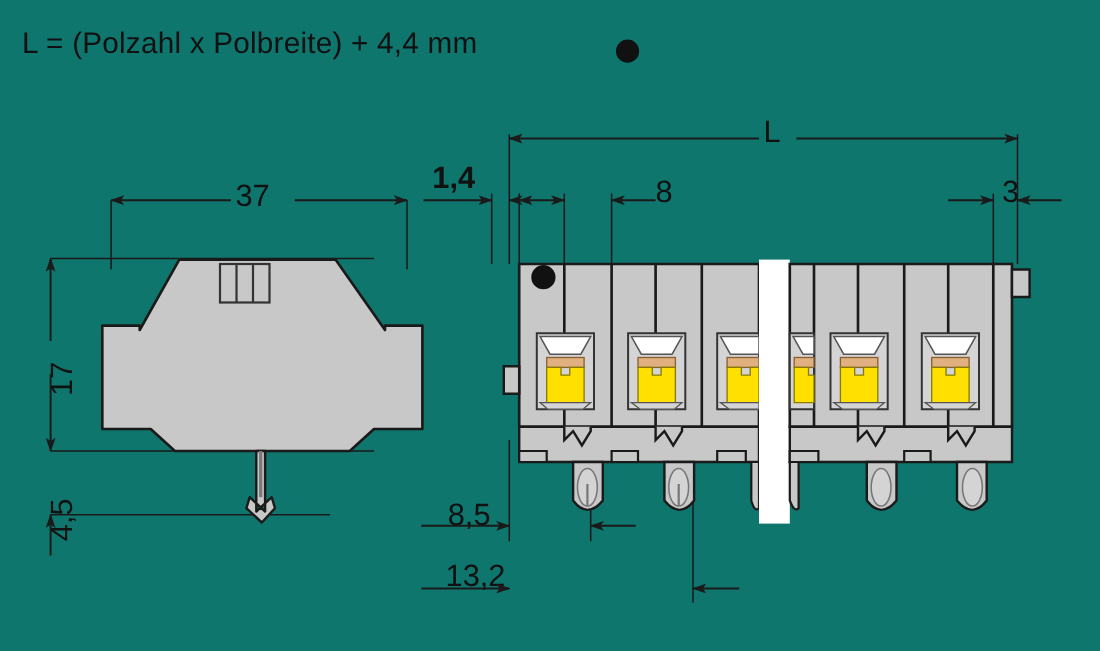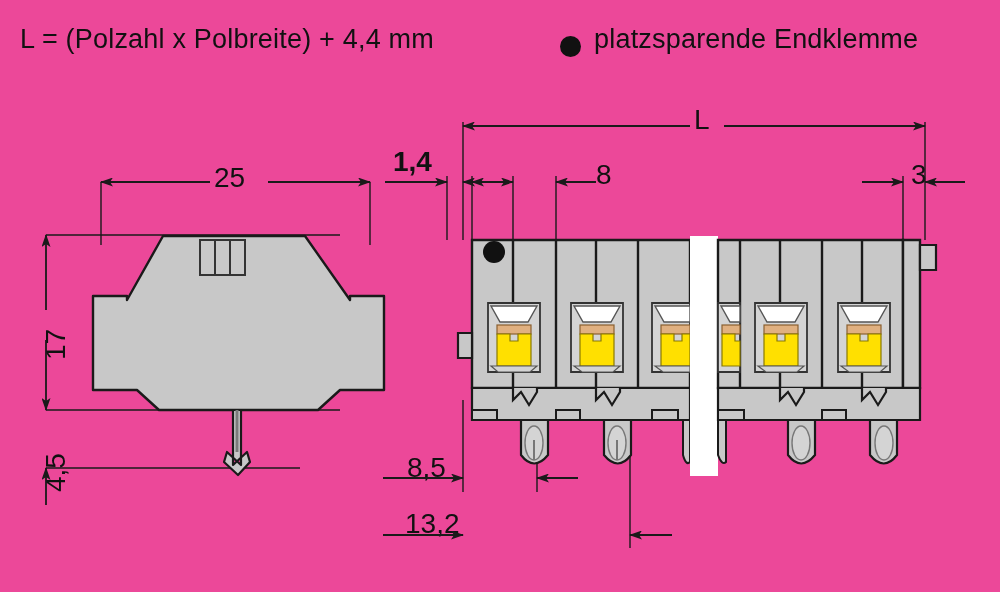--- a/index.html
+++ b/index.html
@@ -1,39 +1,38 @@
 <!DOCTYPE html>
 <html><head>
 <meta charset="utf-8">
 <style>
   html,body{margin:0;padding:0;background:#ffffff;}
   body{width:1000px;height:592px;overflow:hidden;
        font-family:"Liberation Sans",sans-serif;color:#1a1a1a;}
-  #stage{position:relative;width:1000px;height:592px;background:#ec4899;}
+  #stage{position:relative;width:1000px;height:592px;background:#0f766e;}
   #stage svg{position:absolute;left:0;top:0;}
   .hdr{position:absolute;white-space:nowrap;font-size:27px;letter-spacing:.2px;color:#111;}
   #hdr-formula{left:20px;top:24px;}
   #hdr-legend{left:594px;top:24px;}
   #legend-dot{position:absolute;left:560px;top:36px;width:21px;height:21px;
               border-radius:50%;background:#111;}
   .dimtxt{position:absolute;font-size:28px;color:#111;white-space:nowrap;}
   .dimtxt.vert{transform:rotate(-90deg);transform-origin:left top;}
 </style>
 </head>
 <body>
 
 <div id="stage">
 
   <div class="hdr" id="hdr-formula">L = (Polzahl x Polbreite) + 4,4 mm</div>
 
   <div id="legend-dot"></div>
 
-  <div class="hdr" id="hdr-legend">platzsparende Endklemme</div>
-
-  <div class="dimtxt" style="left:214px;top:162px;">25</div>
+
+  <div class="dimtxt" style="left:214px;top:162px;">37</div>
 
   <div class="dimtxt vert" style="left:40px;top:360px;">17</div>
 
   <div class="dimtxt vert" style="left:40px;top:492px;">4,5</div>
 
   <div class="dimtxt" style="left:393px;top:146px;font-weight:bold;">1,4</div>
 
   <div class="dimtxt" style="left:694px;top:104px;">L</div>
 
   <div class="dimtxt" style="left:596px;top:159px;">8</div>

